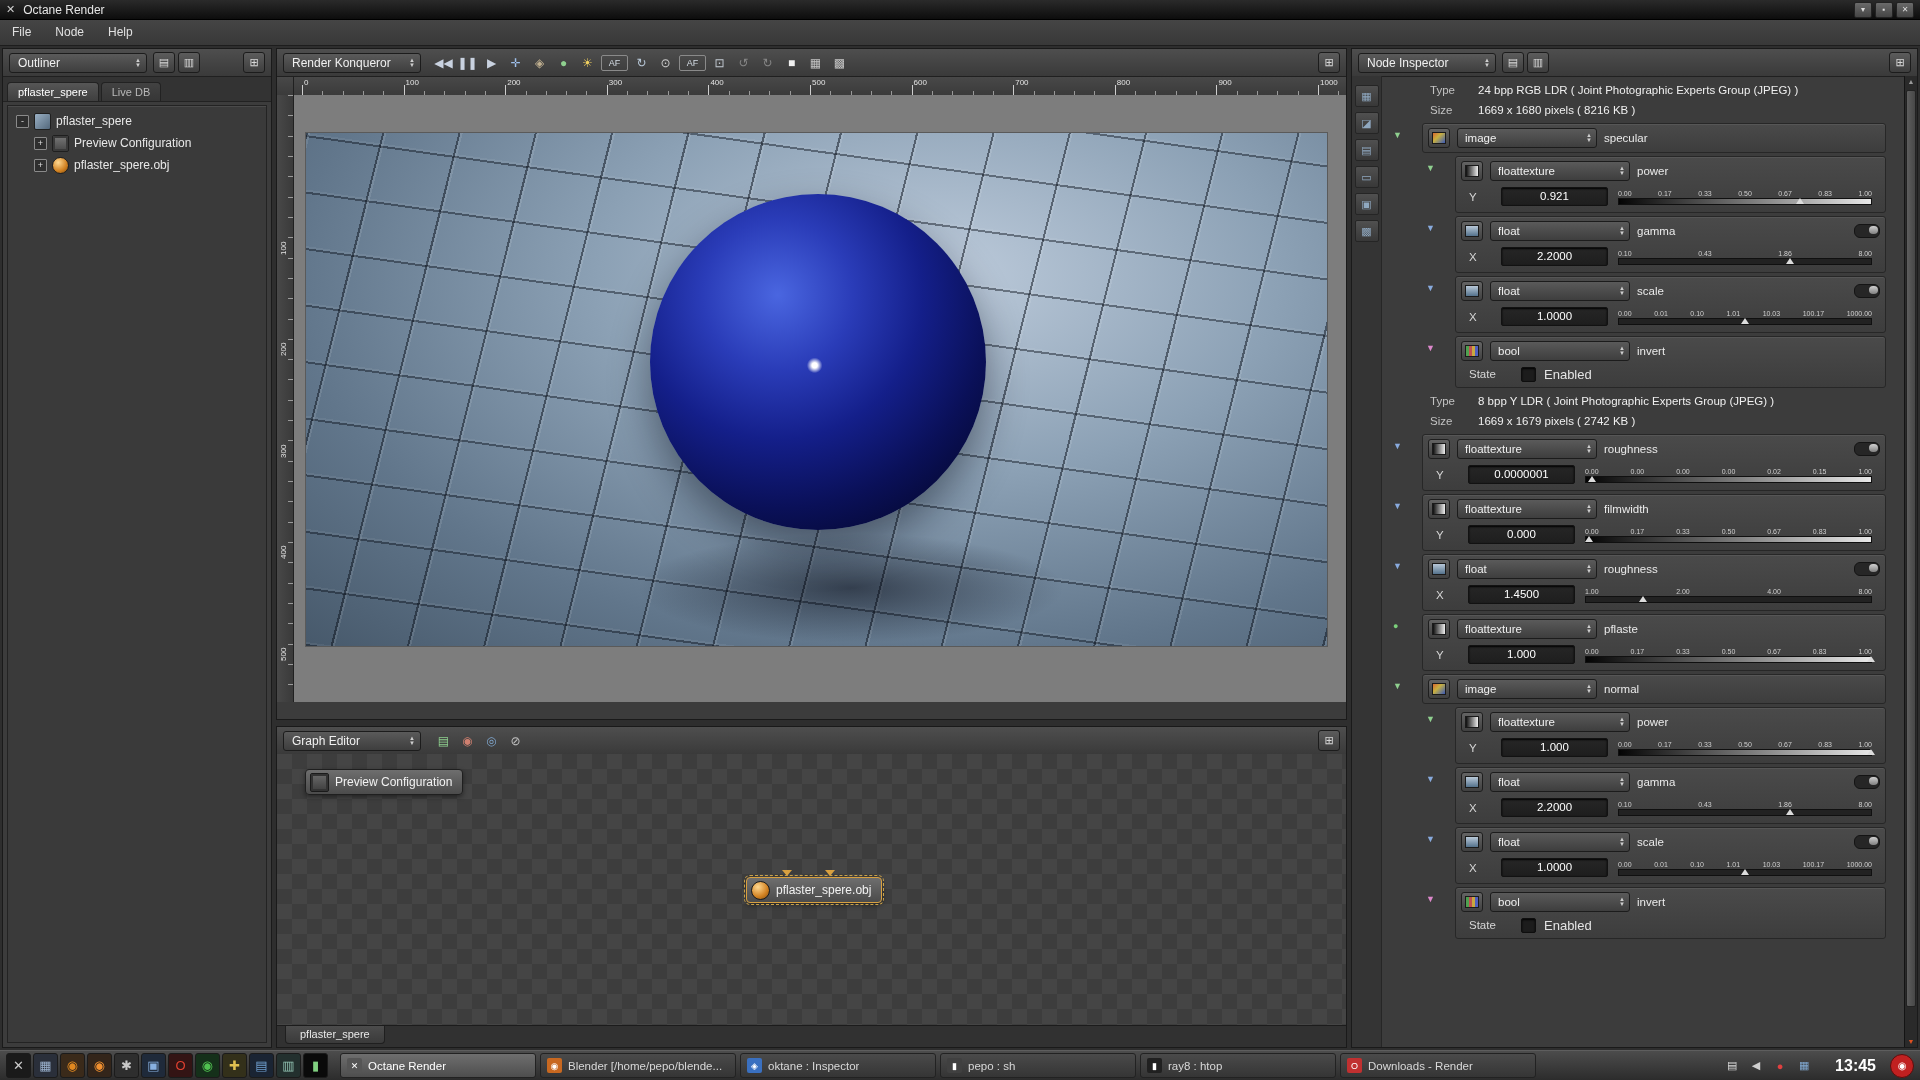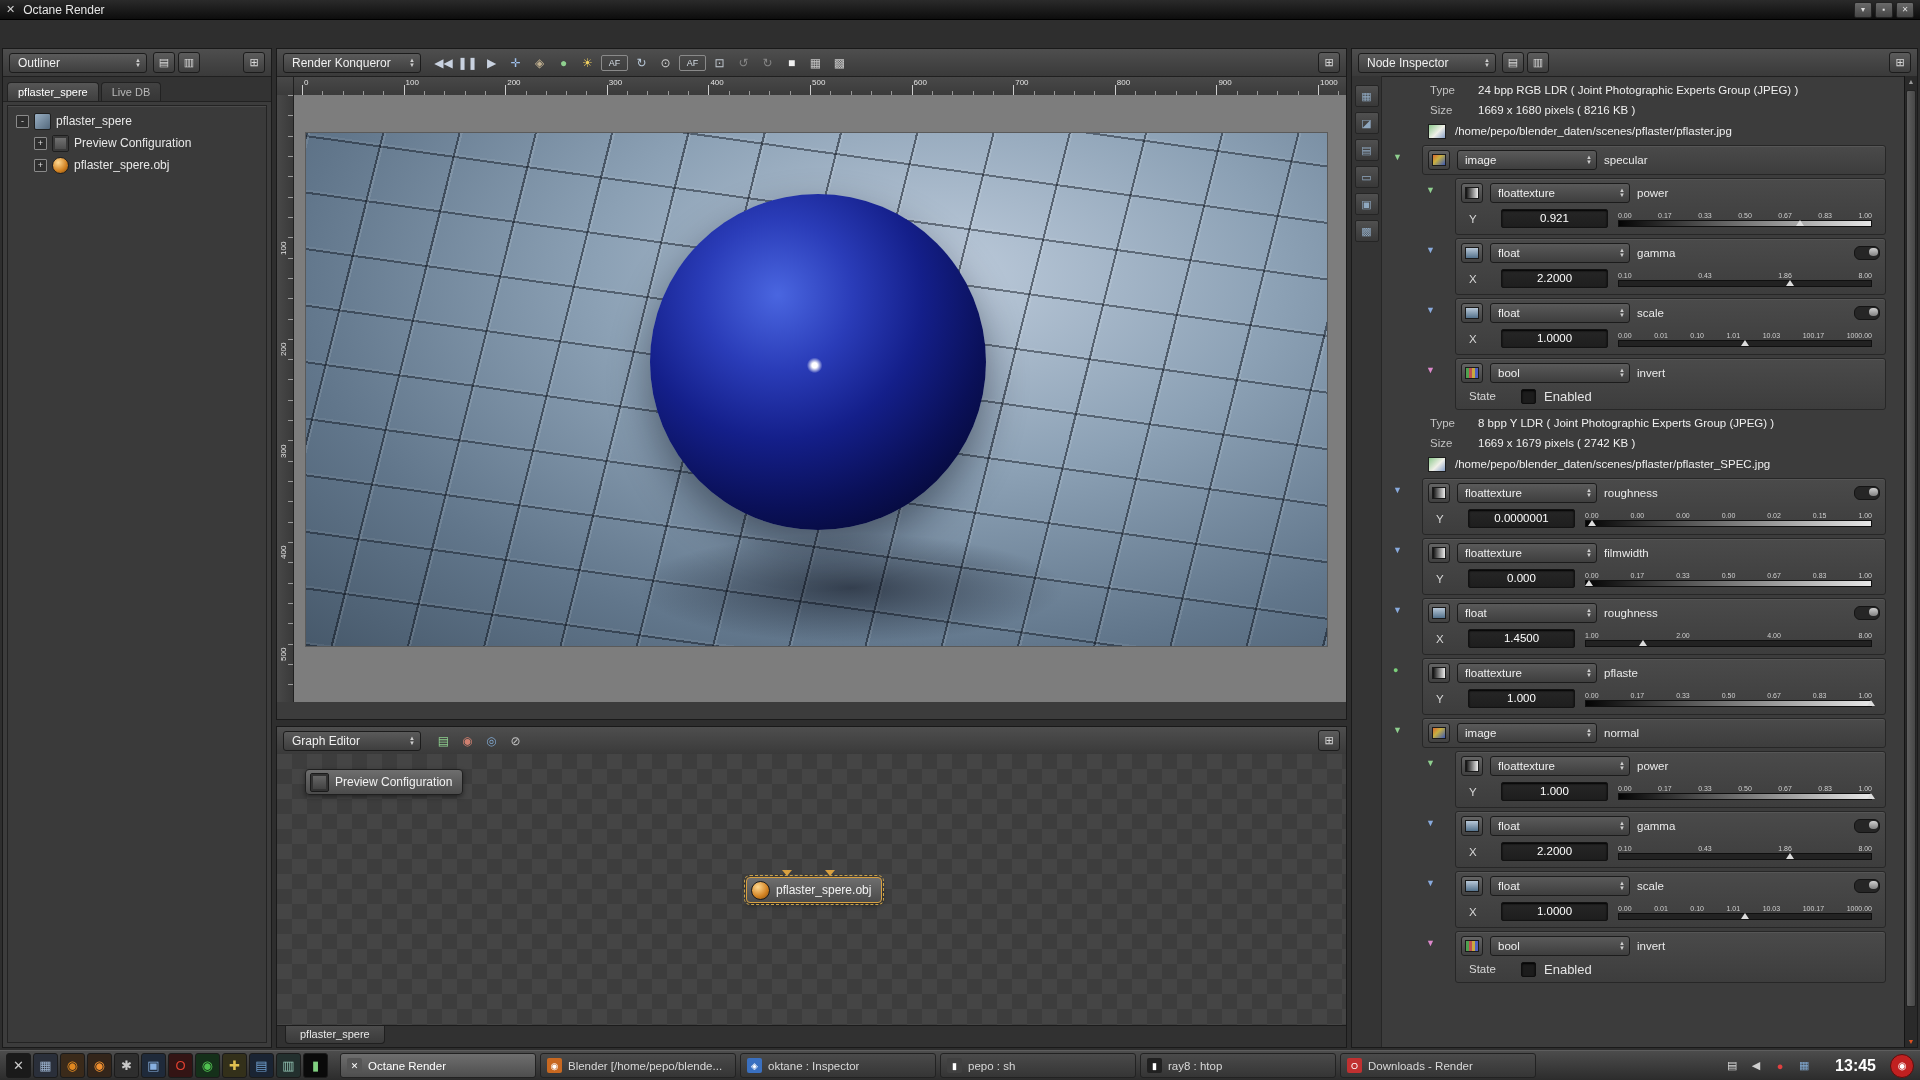--- a/index.html
+++ b/index.html
@@ -190,20 +190,27 @@
   <div class="titlebar">
     <span class="appicon">✕</span>
     <span class="title">Octane Render</span>
     <span class="winbtns">
         <span class="winbtn">▾</span>
         <span class="winbtn">▪</span>
         <span class="winbtn">✕</span>
       </span>
   </div>
 
+  <div class="menubar">
+    <span class="menuitems">
+        <span class="menu-item">File</span>
+        <span class="menu-item">Node</span>
+        <span class="menu-item">Help</span>
+      </span>
+  </div>
 
   <div class="panel outliner">
     <div class="phead">
       <div class="pdd">
         <span>Outliner</span>
         <span class="ddspin">
             <span>▲</span>
             <span>▼</span>
           </span>
       </div>
@@ -357,24 +364,20 @@
         </div>
       <div class="irows">
           <div class="irow-info">
             <span class="ilabel">Type</span>
             <span class="ival">24 bpp RGB LDR ( Joint Photographic Experts Group (JPEG) )</span>
           </div>
           <div class="irow-info">
             <span class="ilabel">Size</span>
             <span class="ival">1669 x 1680 pixels ( 8216 KB )</span>
           </div>
-          <div class="irow-path">
-            <span class="thumb"></span>
-            <span class="ival">/home/pepo/blender_daten/scenes/pflaster/pflaster.jpg</span>
-          </div>
           <div class="igroup" style="margin-left: 40px;">
             <span class="iarrow" style="color: rgb(143, 208, 143);">▼</span>
             <div class="irow-node">
               <span class="nicon image"></span>
               <div class="idd">
                 <span class="ddlabel">image</span>
                 <span class="ddspin">
                   <span>▲</span>
                   <span>▼</span>
                 </span>
@@ -500,24 +503,20 @@
               <span class="cbtext">Enabled</span>
             </div>
           </div>
           <div class="irow-info">
             <span class="ilabel">Type</span>
             <span class="ival">8 bpp Y LDR ( Joint Photographic Experts Group (JPEG) )</span>
           </div>
           <div class="irow-info">
             <span class="ilabel">Size</span>
             <span class="ival">1669 x 1679 pixels ( 2742 KB )</span>
-          </div>
-          <div class="irow-path">
-            <span class="thumb"></span>
-            <span class="ival">/home/pepo/blender_daten/scenes/pflaster/pflaster_SPEC.jpg</span>
           </div>
           <div class="igroup" style="margin-left: 40px;">
             <span class="iarrow" style="color: rgb(136, 170, 221);">▼</span>
             <div class="irow-node">
               <span class="nicon floattexture"></span>
               <div class="idd">
                 <span class="ddlabel">floattexture</span>
                 <span class="ddspin">
                   <span>▲</span>
                   <span>▼</span>

